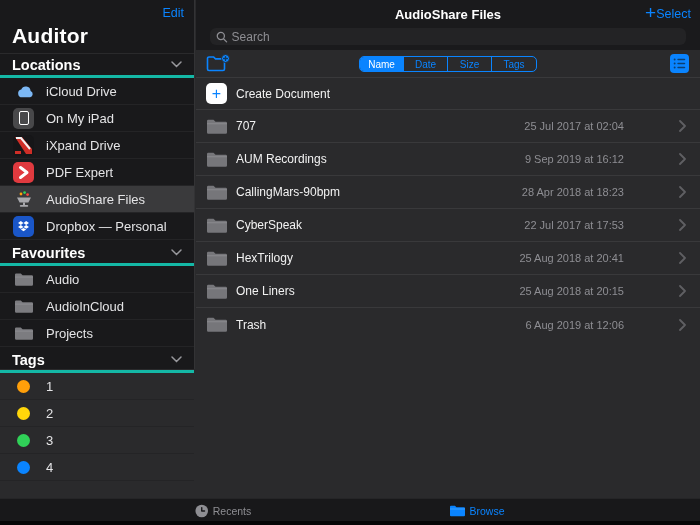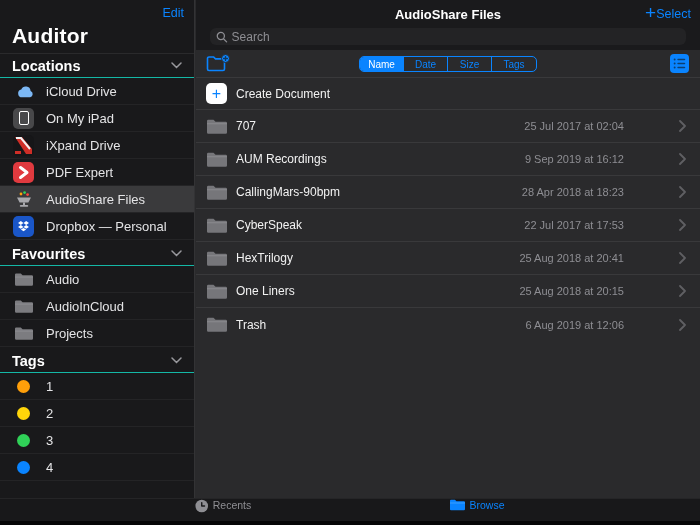--- a/index.html
+++ b/index.html
@@ -3,27 +3,27 @@
 <meta charset="utf-8">
 <style>
   * { margin:0; padding:0; box-sizing:border-box; }
   html,body { width:700px; height:525px; }
   body {
     font-family:"Liberation Sans", sans-serif;
     background:#2a2a2c; position:relative; overflow:hidden;
     -webkit-font-smoothing:antialiased; color:#fff;
   }
   
-  .sidebar { position:absolute; left:0; top:0; width:195px; height:525px;
+  .sidebar { position:absolute; left:0; top:0; width:195px; height:369px;
     background:#19191b; border-right:1px solid #333335; }
   .edit-link { position:absolute; top:6px; right:10px; font-size:12.5px; color:#0a84ff; cursor:pointer; }
   .app-title { position:absolute; top:24px; left:12px; font-size:21px; font-weight:bold; color:#fff; letter-spacing:.2px; }
   .sections { position:absolute; top:53px; left:0; right:0; border-top:1px solid #2a2a2c; }
   .section-header { height:24px; display:flex; align-items:center; justify-content:space-between;
-    padding:0 12px; border-bottom:1px solid #14b8a6; }
+    padding:0 12px; border-bottom:3px solid #14b8a6; }
   .section-header .sec-label { font-size:14.5px; font-weight:bold; color:#fff; }
   .sec-gap { margin-top:2px; }
   .srow { height:27px; display:flex; align-items:center; padding:0 12px;
     border-bottom:1px solid #242426; cursor:pointer; }
   .srow.selected { background:#3a3a3c; }
   .srow .s-ico { width:23px; height:23px; display:flex; align-items:center; justify-content:center; flex:0 0 23px; }
   .srow .s-label { margin-left:11px; font-size:13px; color:#e4e4e6; white-space:nowrap; }
   .sq { width:21px; height:21px; border-radius:5px; display:flex; align-items:center; justify-content:center; overflow:hidden; }
   .tag-dot { width:13px; height:13px; border-radius:50%; }
   
@@ -56,21 +56,21 @@
     align-items:center; justify-content:center; color:#0a84ff; font-size:16px; font-weight:400; line-height:1; }
   .row .r-ico { width:24px; display:flex; align-items:center; }
   .row .r-name { margin-left:6px; font-size:12px; color:#f2f2f2; }
   .row.create .r-name { margin-left:9px; }
   .row .r-date { position:absolute; right:76px; font-size:11px; color:#8e8e93; }
   .row .r-chev { position:absolute; right:14px; display:flex; align-items:center; }
   
   .tabbar { position:absolute; left:0; bottom:4px; width:700px; height:23px; background:#18181a;
     border-top:1px solid #252527; z-index:10; }
   .home-strip { position:absolute; left:0; bottom:0; width:700px; height:4px; background:#050506; z-index:11; }
-  .tab { position:absolute; top:0; height:23px; display:flex; gap:4px;
+  .tab { position:absolute; top:0; height:23px; display:flex; align-items:center; gap:4px;
     transform:translateX(-50%); cursor:pointer; }
   .tab-recents { left:223px; color:#8e8e93; }
   .tab-browse { left:477px; color:#0a84ff; }
   .tab .t-label { font-size:10.5px; }
 </style>
 </head>
 <body>
 
 <div class="sidebar">
   <span class="edit-link">Edit</span>

